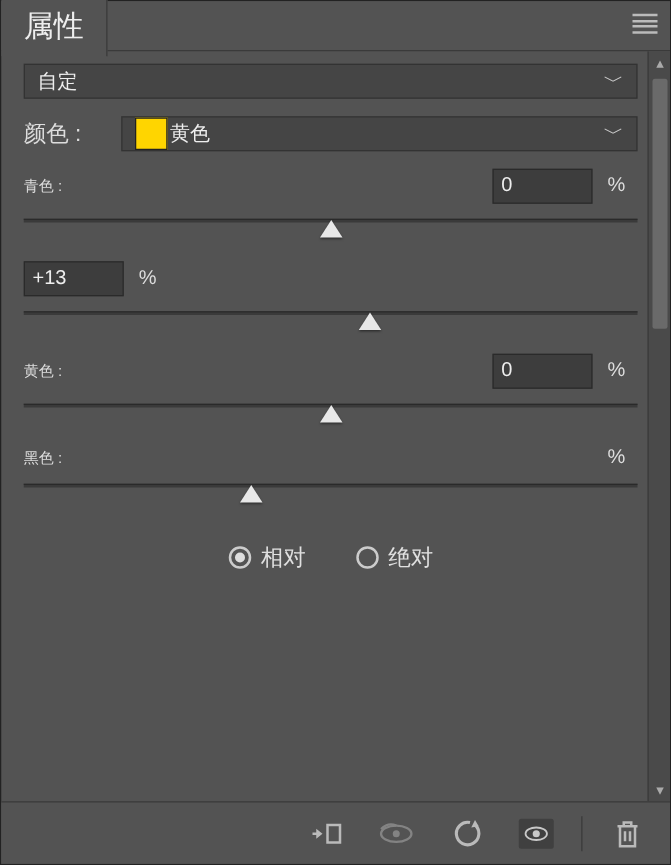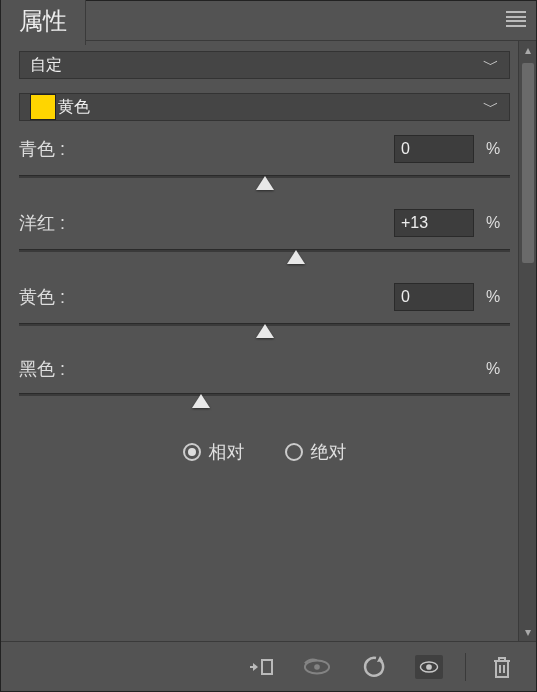--- a/index.html
+++ b/index.html
@@ -133,21 +133,21 @@
     background: #ffd500;
     border: 1px solid #222;
     margin-right: 2px;
   }
   .slider-group { margin-top: 8px; margin-bottom: 4px; }
   .slider-top {
     display: flex;
     align-items: center;
     margin-bottom: 8px;
   }
-  .slider-label { flex: 1; font-size: 18px; color: #ddd; }
+  .slider-label { flex: 1; font-size: 12px; color: #ddd; }
   .slider-input {
     width: 80px; height: 28px;
     background: #3d3d3d;
     border: 1px solid #2a2a2a;
     color: #eee;
     font-size: 16px;
     padding: 0 6px;
     text-align: left;
   }
   .pct { margin-left: 12px; color: #ddd; width: 24px; }
@@ -223,20 +223,21 @@
     <div class="content">
 
       <div class="field-row">
         <div class="dropdown">
           <span>自定</span>
           <span class="dd-arrow">﹀</span>
         </div>
       </div>
 
       <div class="field-row">
+        <div class="field-label">颜色 :</div>
         <div class="dropdown">
           <span class="swatch" style="background:#ffd500"></span>
           <span>黄色</span>
           <span class="dd-arrow">﹀</span>
         </div>
       </div>
 
       <div class="slider-group">
         <div class="slider-top">
           <div class="slider-label">青色 :</div>
@@ -244,21 +245,20 @@
           <div class="pct">%</div>
         </div>
         <div class="slider-track">
           <div class="track-line"></div>
           <div class="slider-thumb" style="left:50%"></div>
         </div>
       </div>
 
       <div class="slider-group">
         <div class="slider-top">
-          <div class="slider-label">洋红 :</div>
           <input class="slider-input" value="+13" style="">
           <div class="pct">%</div>
         </div>
         <div class="slider-track">
           <div class="track-line"></div>
           <div class="slider-thumb" style="left:56.5%"></div>
         </div>
       </div>
 
       <div class="slider-group">

